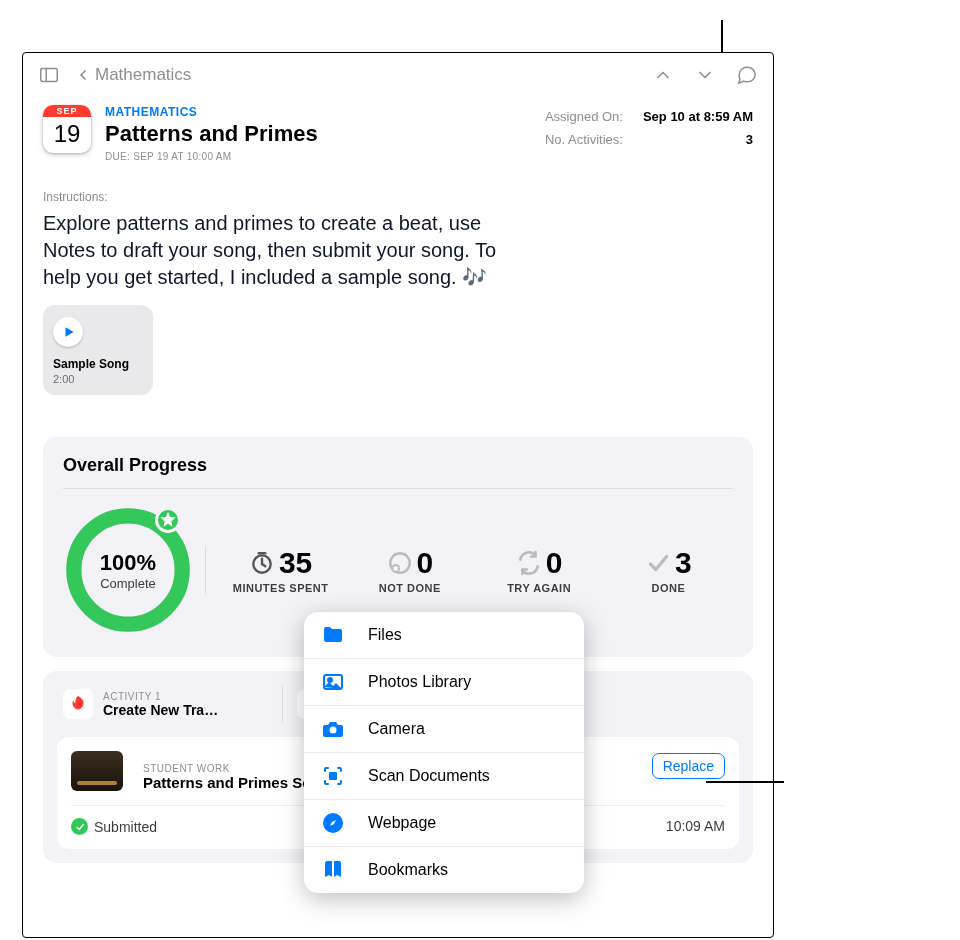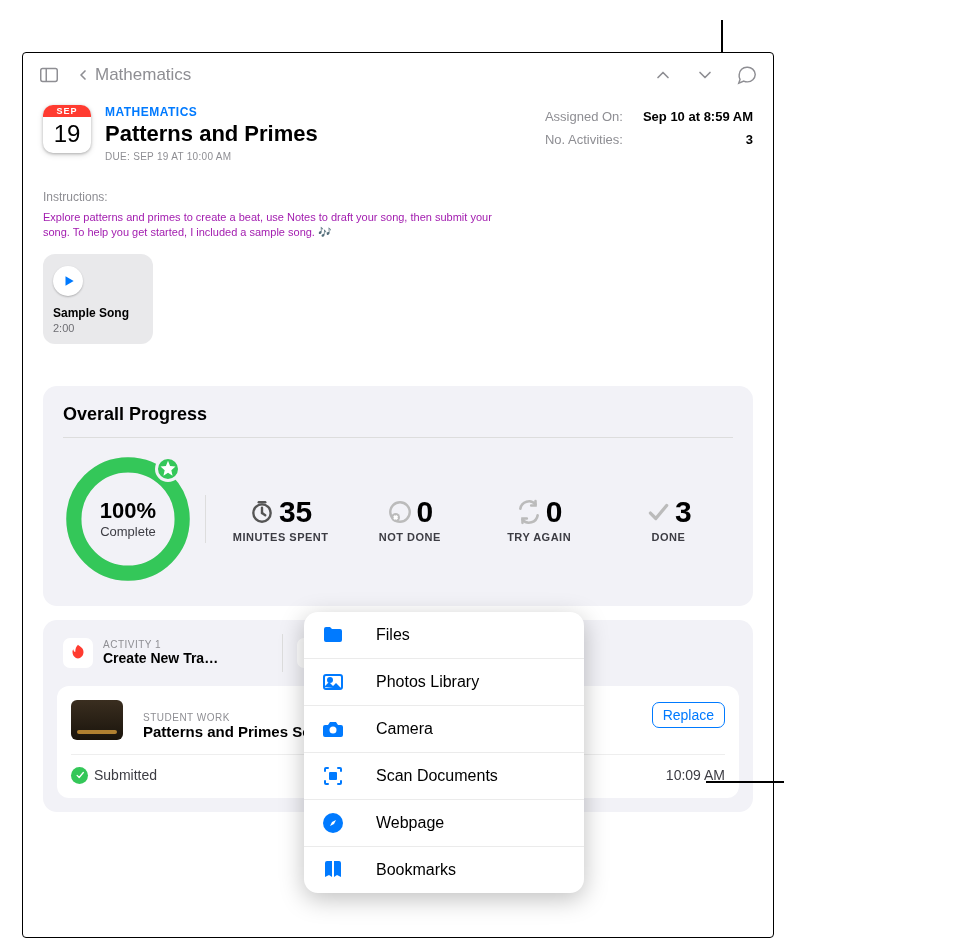--- a/index.html
+++ b/index.html
@@ -42,21 +42,21 @@
   .cal-day { font-size:24px; font-weight:400; color:#000; line-height:34px;}
   .header-text { flex:1; }
   .subject { color:#007aff; font-size:12px; font-weight:600; letter-spacing:0.5px; text-transform:uppercase;}
   .title { font-size:22px; font-weight:700; color:#000; margin-top:2px;}
   .due { font-size:10px; color:#8e8e93; margin-top:4px; letter-spacing:0.3px;}
   .header-meta { font-size:13px; color:#8e8e93; }
   .header-meta .row { display:flex; justify-content:space-between; gap:20px; padding:4px 0;}
   .header-meta .val { color:#000; font-weight:600; white-space:nowrap;}
 
   .instr-label { font-size:12px; color:#8e8e93; padding:20px 20px 6px 20px;}
-  .instr-text { font-size:11px; color:#a21caf; padding:0 20px; line-height:1.35; max-width:500px;}
+  .instr-text { font-size:20px; color:#0f172a; padding:0 20px; line-height:1.35; max-width:500px;}
   
   .attach {
     margin: 14px 20px 0 20px; width:110px; background:#e9e9eb; border-radius:12px; padding:12px 10px 10px 10px;
   }
   .play {
     width:30px; height:30px; border-radius:50%; background:#fff; box-shadow:0 1px 2px rgba(0,0,0,0.25);
     display:flex; align-items:center; justify-content:center;
   }
   .play svg { margin-left:2px;}
   .attach-title { font-size:12px; font-weight:700; margin-top:10px; color:#000;}
@@ -102,31 +102,31 @@
   .work-thumb::after{content:"";position:absolute;bottom:6px;left:6px;right:6px;height:4px;background:#b08030;border-radius:2px;}
   .work-small { font-size:10px; color:#8e8e93; letter-spacing:0.5px;}
   .work-title { font-size:15px; font-weight:700; color:#000;}
   .replace-btn {
     position:absolute; right:14px; top:16px;
     border:1.5px solid #007aff; color:#007aff; background:#fff;
     border-radius:7px; padding:4px 10px; font-size:14px;text-align:center;
   }
   .submitted {
     border-top:1px solid #eee; margin-top:14px; padding-top:12px;
-    display:flex; align-items:center; justify-content:space-between; font-size:14px; color:#3c3c43;
+    display:flex; justify-content:space-between; font-size:14px; color:#3c3c43;
   }
   .sub-left { display:flex; align-items:center; gap:6px;}
   .check { width:17px; height:17px; border-radius:50%; background:#34c759; display:flex;align-items:center;justify-content:center;}
 
   .menu {
     position:absolute; left:304px; top:612px; width:280px;
     background:#fff; border-radius:14px; box-shadow:0 6px 24px rgba(0,0,0,0.25);
     overflow:hidden;
   }
-  .menu-item { display:flex; align-items:center; gap:30px; padding:10px 16px; font-size:16px; color:#000; cursor:pointer;}
+  .menu-item { display:flex; align-items:center; gap:22px; padding:10px 16px; font-size:16px; color:#000; cursor:pointer;}
   .menu-item + .menu-item { border-top:1px solid rgba(0,0,0,0.08);}
   .menu-icon { width:26px; height:26px; display:flex; align-items:center; justify-content:center;}
 
   .callout-line-top {
     position:absolute; top:20px; left:721px; width:2px; height:40px; background:#000;
   }
   .callout-line-right {
     position:absolute; top:781px; left:706px; width:78px; height:2px; background:#000;
   }
 </style>

